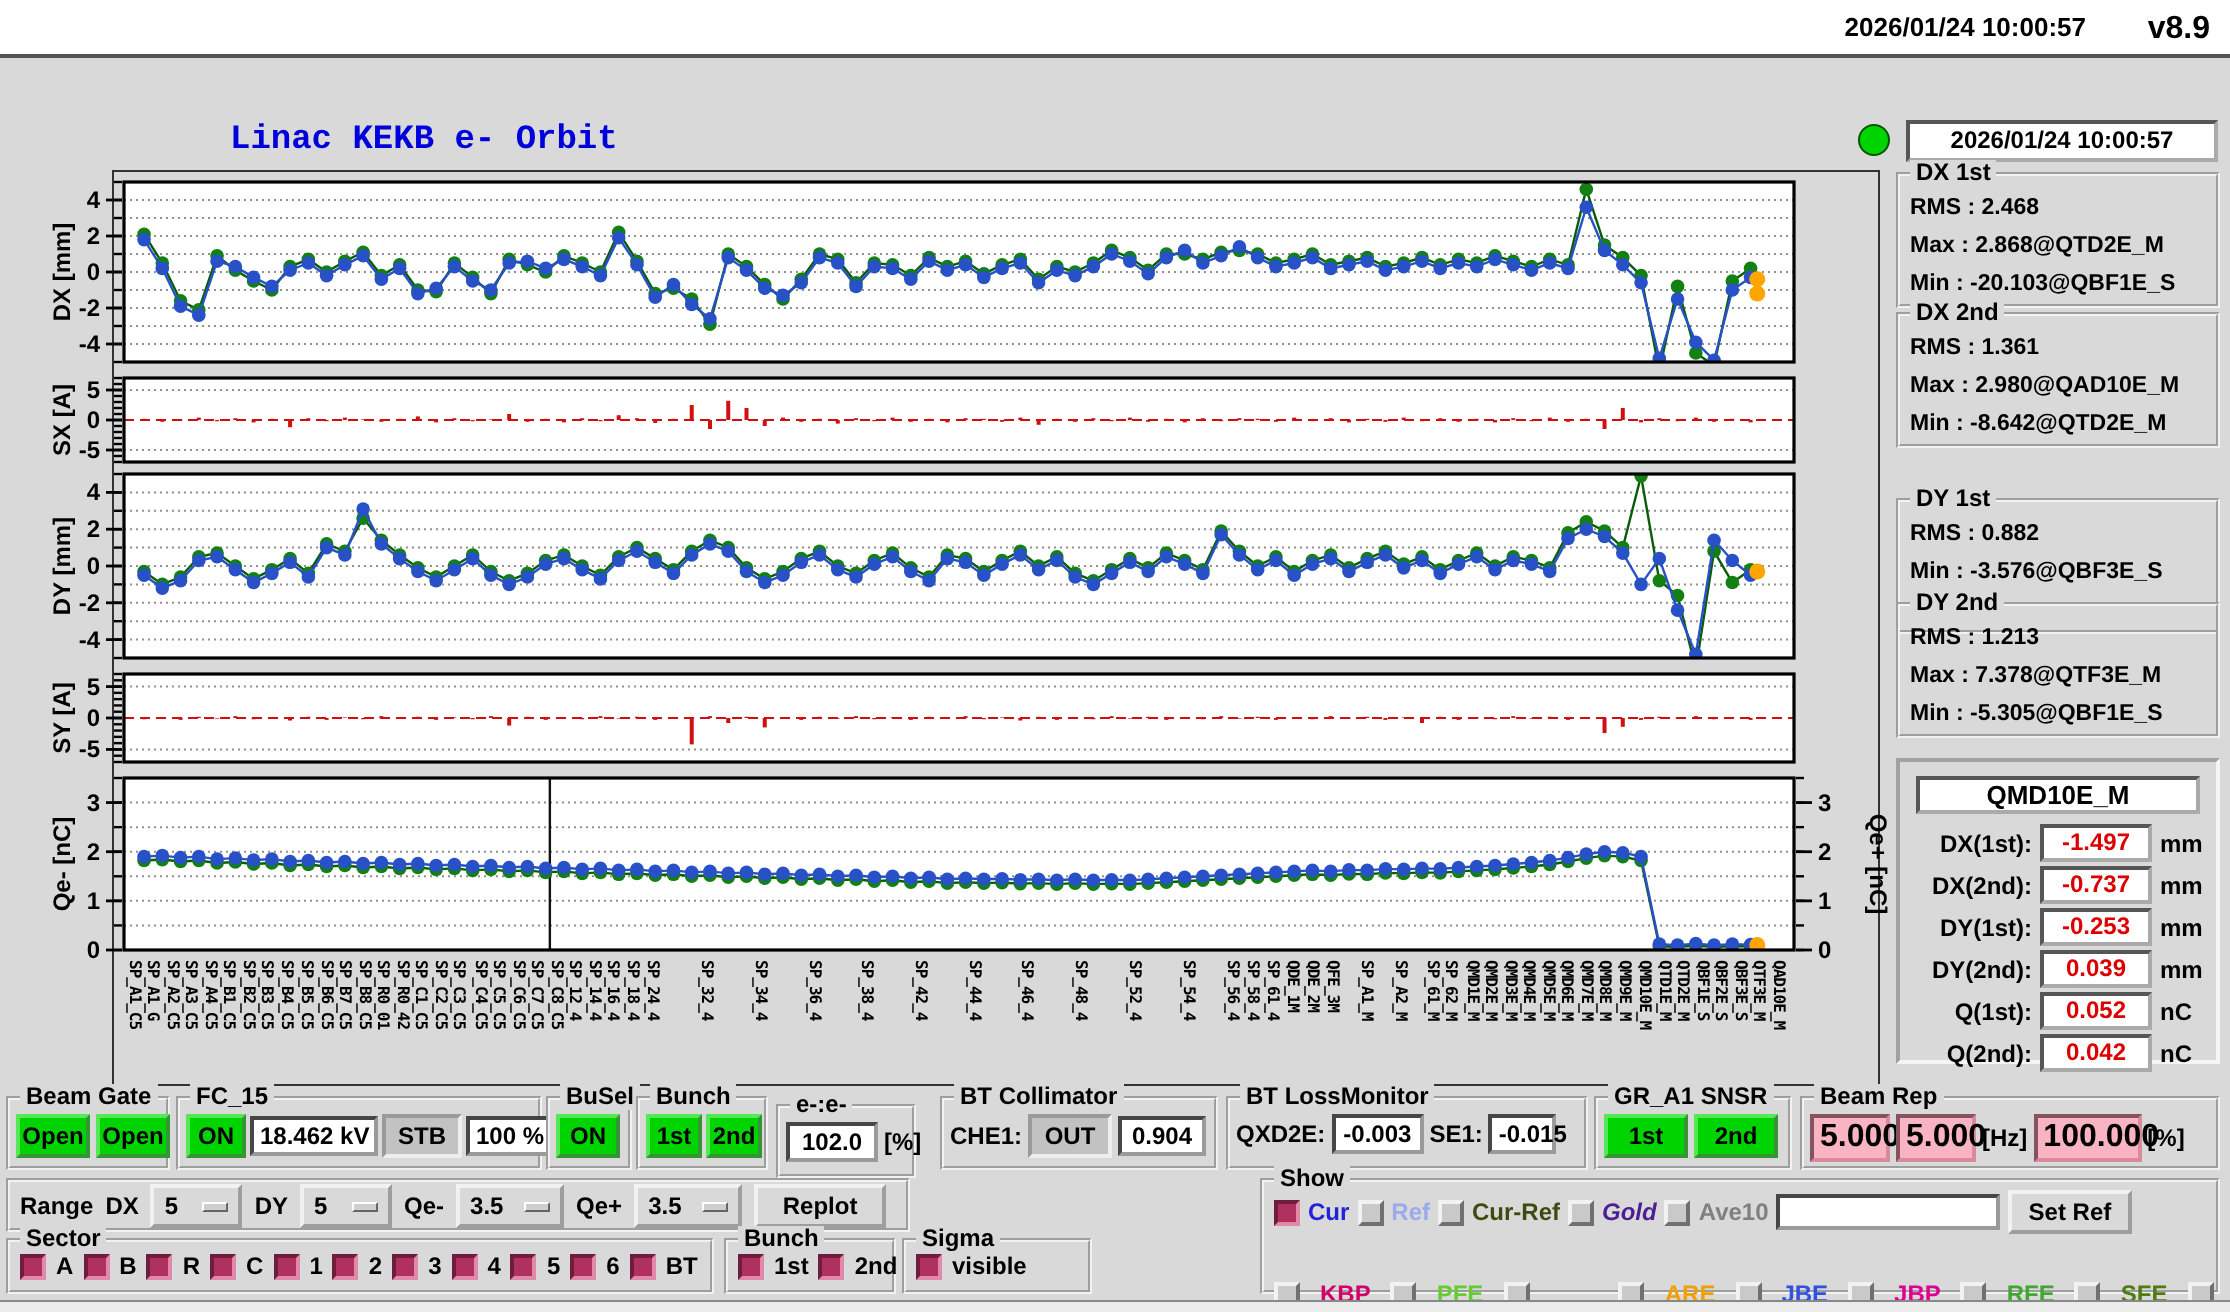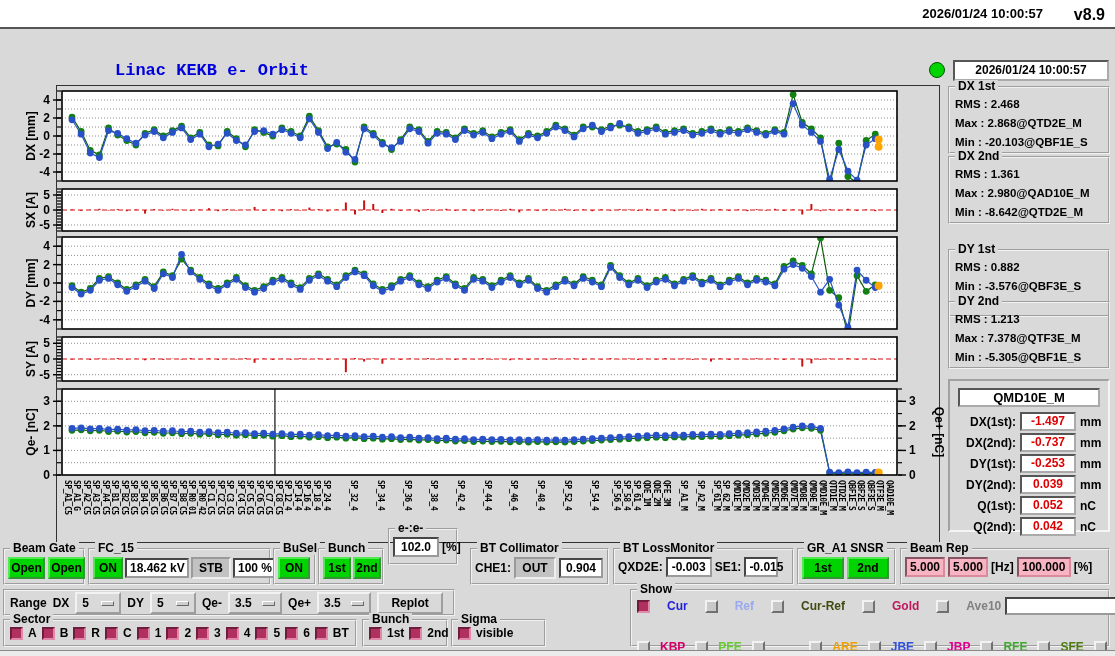--- a/index.html
+++ b/index.html
@@ -36,21 +36,21 @@
   #qmdpanel { position:absolute; left:948px; top:350px; width:162px; height:153px; border:2px inset #f5f5f5; background:#d9d9d9; }
   #qmdtitle { margin:7px auto 4px auto; width:142px; height:19px; background:#fff; border:2px inset #aaa; text-align:center; font-weight:bold; font-size:13px; line-height:15px; }
   .qrow { display:flex; align-items:center; gap:4px; height:21px; padding-left:4px; }
   .qrow .ql { width:62px; text-align:right; font-weight:bold; font-size:12px; }
   .qrow .qv { width:56px; background:#fff; border:2px inset #aaa; color:#dd0000; font-weight:bold; font-size:12px; text-align:center; line-height:15px; }
   .qrow .qu { font-weight:bold; font-size:12px; }
 
   .row { display:flex; align-items:center; }
   .bgreen { background:#00d400; border:2px outset #55e855; font-weight:bold; font-size:12px; text-align:center; padding:2px 0; }
   .vbox { background:#fff; border:2px inset #9a9a9a; font-weight:bold; font-size:12px; text-align:center; padding:1px 3px; white-space:nowrap; }
-  .pinkbox { background:#f8b4c2; border:2px inset #d98a9d; font-weight:bold; font-size:12px; text-align:center; padding:1px 3px; }
+  .pinkbox { background:#f8b4c2; border:2px inset #d98a9d; font-weight:bold; font-size:16px; text-align:center; padding:1px 3px; }
   .btn { background:#d9d9d9; border:2px outset #f2f2f2; font-weight:bold; font-size:12px; text-align:center; padding:2px 8px; white-space:nowrap; }
   .btngray { background:#c2c2c2; border:2px inset #eee; font-weight:bold; font-size:12px; text-align:center; padding:2px 6px; }
   .lab { font-weight:bold; font-size:12px; white-space:nowrap; }
   .opt { background:#d9d9d9; border:2px outset #f2f2f2; font-weight:bold; font-size:12px; display:flex; align-items:center; padding:2px 5px; gap:8px; }
   .optbar { width:13px; height:5px; background:#cfcfcf; border:1px solid; border-color:#fff #666 #666 #fff; margin-left:auto; }
   .cb { width:13px; height:13px; flex:none; background:#c9c9c9; border:2px solid; border-color:#f2f2f2 #707070 #707070 #f2f2f2; }
   .cb.on { background:#b03060; border-color:#6e1e3c #e08aa8 #e08aa8 #6e1e3c; }
   .inp { background:#fff; border:2px inset #9a9a9a; font-weight:bold; font-size:11px; font-family:"Liberation Sans",sans-serif; }
 
   #statusbar { position:absolute; left:2px; top:622px; width:1111px; height:26px; border:2px inset #f0f0f0; display:flex; align-items:center; gap:5px; padding:0 4px; }
@@ -1152,21 +1152,21 @@
       <span class="t">BuSel</span>
       <div class="bgreen" style="position:absolute;left:3px;top:7px;width:32px">ON</div>
     </div>
     <div class="gb" style="left:318px;top:519px;width:66px;height:37px">
       <span class="t">Bunch</span>
       <div class="row" style="position:absolute;left:3px;top:7px;gap:2px">
         <div class="bgreen" style="width:28px">1st</div>
         <div class="bgreen" style="width:28px">2nd</div>
       </div>
     </div>
-    <div class="gb" style="left:388px;top:499px;width:70px;height:37px">
+    <div class="gb" style="left:388px;top:523px;width:70px;height:37px">
       <span class="t">e-:e-</span>
       <div class="row" style="position:absolute;left:3px;top:7px;gap:3px">
         <div class="vbox" style="width:46px">102.0</div>
         <span class="lab">[%]</span>
       </div>
     </div>
     <div class="gb" style="left:470px;top:519px;width:139px;height:37px">
       <span class="t">BT Collimator</span>
       <div class="row" style="position:absolute;left:3px;top:7px;gap:3px">
         <span class="lab">CHE1:</span>
@@ -1268,29 +1268,29 @@
       <span class="t">Sigma</span>
       <div class="row" id="sigma-items" style="position:absolute;left:5px;top:5px;gap:5px">
           <span class="cb on"></span>
           <span class="lab">visible</span>
         </div>
     </div>
 
     <div class="gb" style="left:630px;top:560px;width:480px;height:58px">
       <span class="t">Show</span>
       <div class="row" style="position:absolute;left:5px;top:4px;gap:4px">
-        <span class="row" id="show-row1" style="gap:17px">
+        <span class="row" id="show-row1" style="gap:4px">
             <span class="cb on"></span>
             <span class="lab" style="color: rgb(34, 34, 221);">Cur</span>
             <span class="cb"></span>
             <span class="lab" style="color: rgb(153, 170, 238);">Ref</span>
             <span class="cb"></span>
             <span class="lab" style="color: rgb(63, 74, 16);">Cur-Ref</span>
             <span class="cb"></span>
-            <span class="lab" style="color: #be185d;">Gold</span>
+            <span class="lab" style="color: #4c1d95; font-style: italic;">Gold</span>
             <span class="cb"></span>
             <span class="lab" style="color: rgb(128, 128, 128);">Ave10</span>
           </span>
         <input class="inp" style="width: 112px; height: 18px;" value="">
         <div class="btn">Set Ref</div>
       </div>
       <div class="row" id="show-row2" style="position:absolute;left:5px;top:31px;gap:10px">
           <span class="cb"></span>
           <span class="lab" style="color: rgb(212, 0, 106);">KBP</span>
           <span class="cb"></span>

